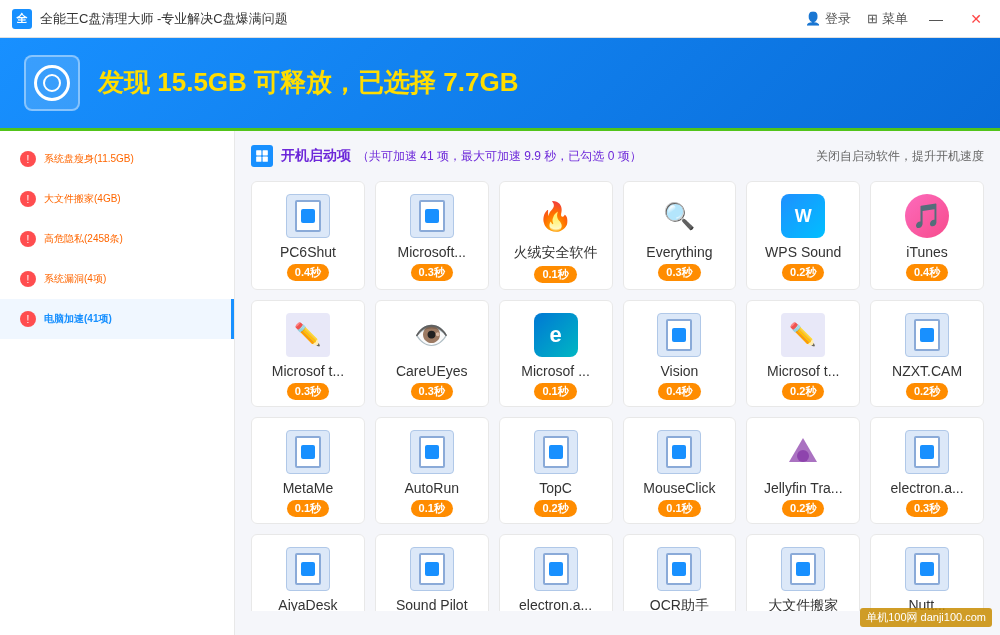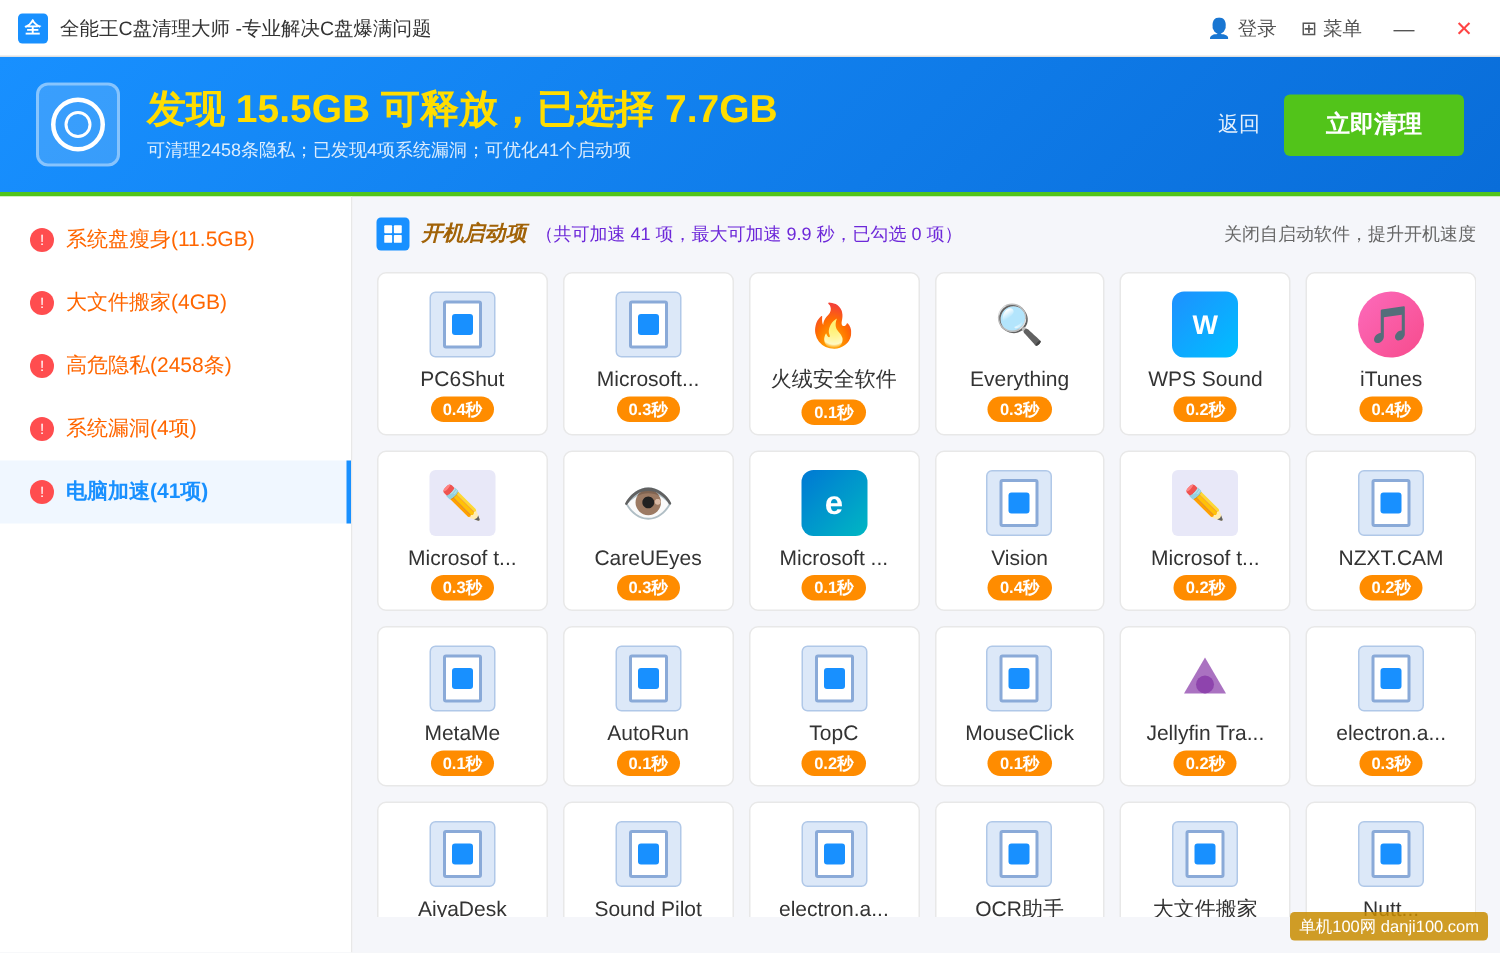--- a/index.html
+++ b/index.html
@@ -129,21 +129,21 @@
       width: 16px; height: 16px;
       border-radius: 50%;
       background: #ff4d4f;
       color: white;
       font-size: 10px;
       display: flex; align-items: center; justify-content: center;
       margin-right: 8px;
       flex-shrink: 0;
     }
     .sidebar-item-label {
-      font-size: 14px;
+      font-size: 10px;
       color: #ff6600;
       font-weight: 500;
     }
     .sidebar-item-label.active-text { color: #1890ff; font-weight: bold; }
 
     
     .content {
       flex: 1;
       background: #f5f6fa;
       overflow: hidden;
@@ -159,21 +159,21 @@
     .section-header-icon {
       width: 22px; height: 22px;
       background: #1890ff;
       border-radius: 3px;
       display: flex; align-items: center; justify-content: center;
       margin-right: 8px;
       flex-shrink: 0;
     }
     .section-header-icon svg { fill: white; }
     .section-header-title {
-      font-size: 14px; font-weight: bold; color: #a16207; font-style: italic;
+      font-size: 14px; font-weight: bold; color: #6d28d9;
     }
     .section-header-info {
       font-size: 12px; color: #6d28d9; margin-left: 6px;
     }
     .section-header-tip {
       margin-left: auto; font-size: 12px; color: #666; text-align: center;
     }
 
     
     .app-grid {
@@ -248,25 +248,20 @@
 </div>
 
 <div class="hero">
   <div class="hero-icon">
     <div class="hero-icon-inner"></div>
   </div>
   <div class="hero-text">
     <div class="hero-title">
       <span>发现 </span><span style="color:#ffdd00">15.5GB</span><span> 可释放，已选择 </span><span style="color:#ffdd00">7.7GB</span>
     </div>
-    <div class="hero-subtitle">可清理2458条隐私；已发现4项系统漏洞；可优化41个启动项</div>
-  </div>
-  <div class="hero-actions">
-    <div class="hero-back">返回</div>
-    <button class="hero-btn">立即清理</button>
   </div>
 </div>
 
 <div class="accent-line"></div>
 
 <div class="main-layout">
 
   <div class="sidebar">
     <div class="sidebar-item">
       <div class="dot">!</div>
@@ -372,21 +367,21 @@
               <span style="font-size:28px;color:#00b8d4;">👁️</span>
             </div>
           </div>
       <div class="app-name">CareUEyes</div>
       <div class="app-badge">0.3秒</div>
     </div>
         <div class="app-card">
       <div class="app-icon-wrap">
             <div style="width:44px;height:44px;border-radius:8px;background:linear-gradient(135deg,#0078d4,#00b7c3);display:flex;align-items:center;justify-content:center;color:white;font-size:22px;font-weight:bold;">e</div>
           </div>
-      <div class="app-name">Microsoft ...</div>
+      <div class="app-name">Microsof ...</div>
       <div class="app-badge">0.1秒</div>
     </div>
         <div class="app-card">
       <div class="app-icon-wrap">
             <div style="width:44px;height:44px;background:#dce8f8;border-radius:4px;border:1px solid #b0c8e8;display:flex;align-items:center;justify-content:center;position:relative;">
         <div style="width:26px;height:32px;background:white;border:2px solid #8aaad8;border-radius:2px;position:relative;display:flex;align-items:center;justify-content:center;">
           <div style="width:14px;height:14px;background:#1890ff;border-radius:2px;"></div>
         </div>
       </div>
           </div>

